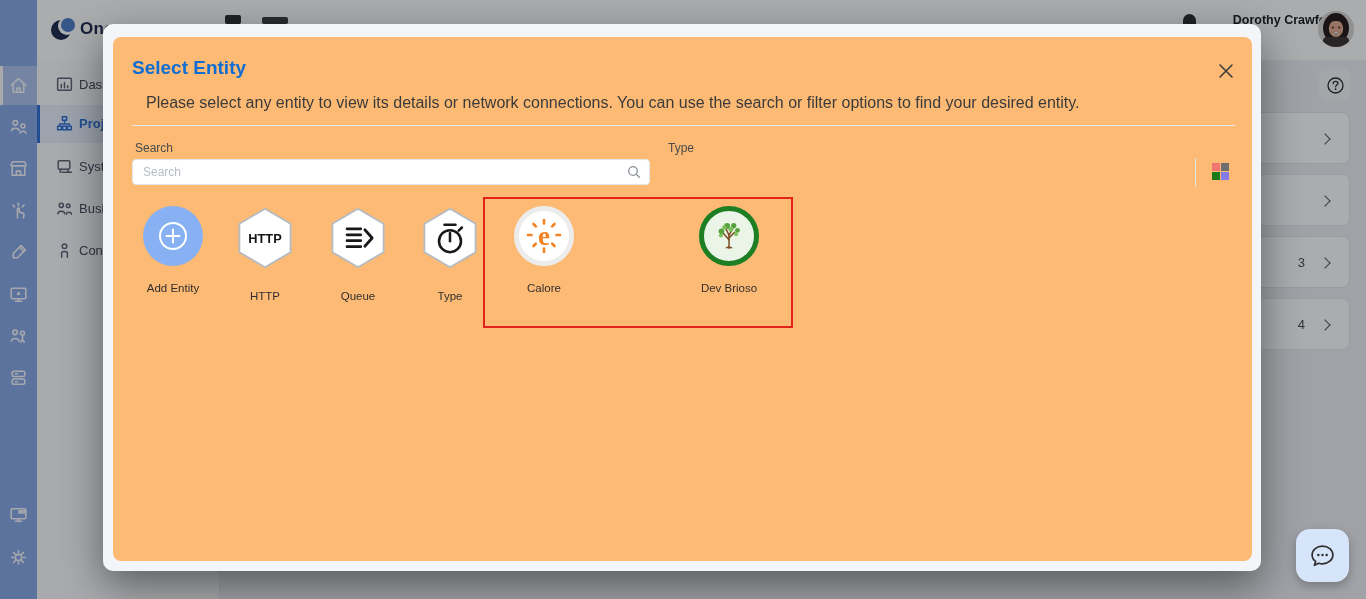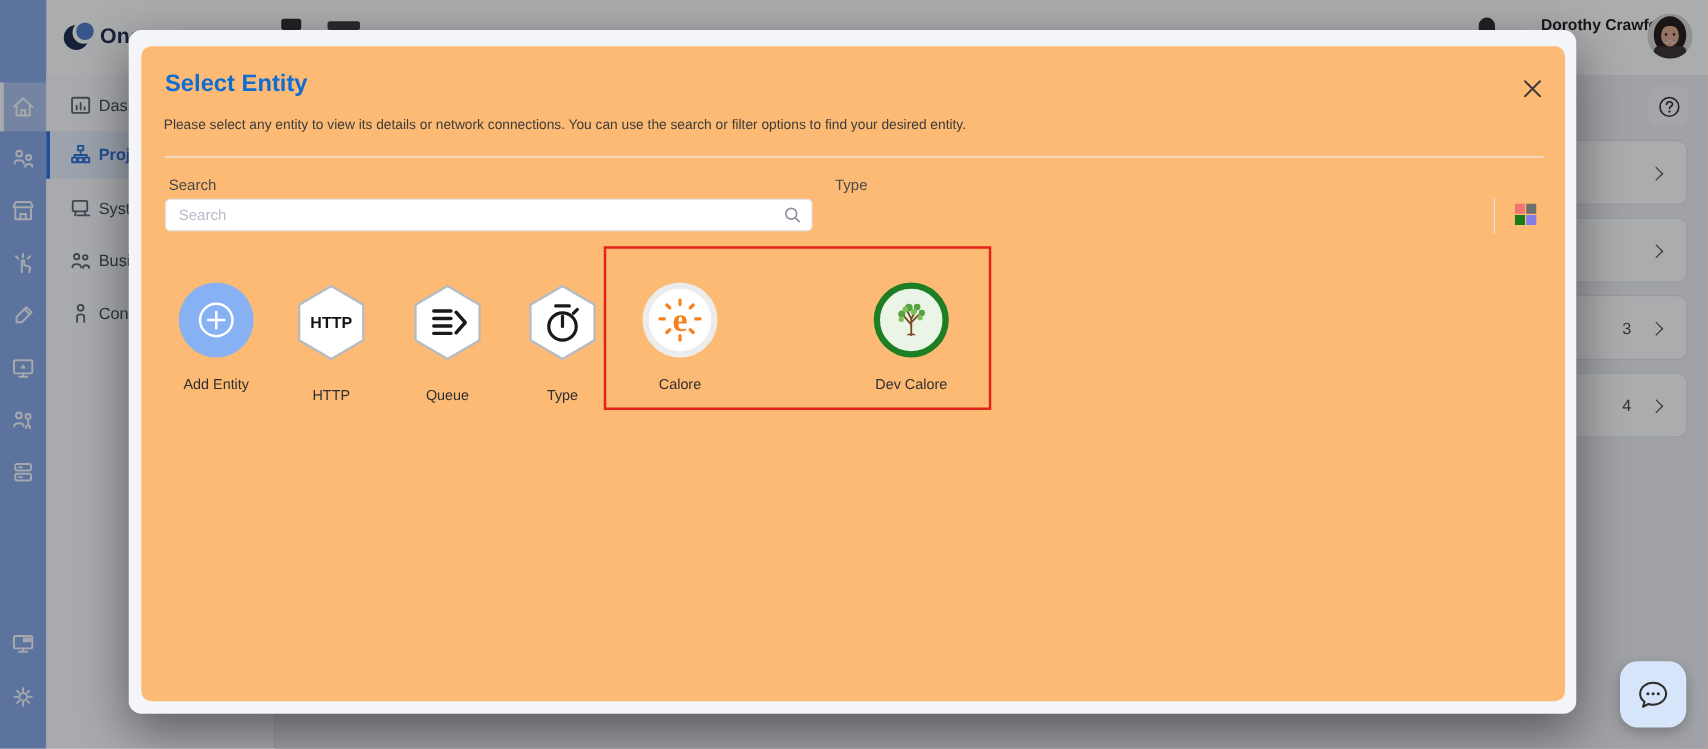--- a/index.html
+++ b/index.html
@@ -41,39 +41,39 @@
   .card .chev { position:absolute; right:20px; top:22px; width:8px; height:8px; border-top:1.6px solid #555; border-right:1.6px solid #555; transform:rotate(45deg); }
 
   
   .overlay { position:absolute; inset:0; background:rgba(10,12,18,.34); z-index:50; }
 
   
   .modal-outer { position:absolute; left:103px; top:24px; width:1158px; height:547px; background:#f3f5f9;
                  border-radius:10px; box-shadow:0 14px 40px rgba(0,0,0,.45); z-index:100; }
   .modal { position:absolute; left:10px; top:13px; width:1139px; height:524px; background:#fdba74; border-radius:8px; }
   .modal-title { position:absolute; left:19px; top:20px; font-size:19px; font-weight:700; color:#0e6dd3; }
-  .modal-desc { position:absolute; left:18px; top:57px; font-size:11px; color:#3b3b3b; }
+  .modal-desc { position:absolute; left:33px; top:57px; font-size:16px; color:#3b3b3b; }
   .modal-x { position:absolute; left:1103px; top:24px; width:20px; height:20px; color:#3a3a3a; cursor:pointer; }
   .hr { position:absolute; left:19px; top:88px; width:1103px; height:1px; background:#e9e9e9; }
 
   .f-label { position:absolute; top:104px; font-size:12px; color:#4a4a4a; }
   .search-wrap { position:absolute; left:19px; top:122px; width:518px; height:26px; }
   .search-wrap input { width:100%; height:100%; border:1px solid #e3e5e9; border-radius:4px; padding:0 30px 0 10px;
                        font-size:12px; color:#333; font-family:"Liberation Sans",sans-serif; outline:none; }
   .search-wrap input::placeholder { color:#b7bdc7; }
   .search-ic { position:absolute; right:9px; top:6px; width:14px; height:14px; color:#8a9099; }
   .select { position:absolute; left:553px; top:122px; width:517px; height:26px; border:1px solid #e3e5e9; border-radius:4px;
             font-size:12px; color:#9ba1ab; line-height:24px; padding-left:10px; background:#fff; cursor:pointer; }
   .select .chev-dn { position:absolute; right:12px; top:8px; width:12px; height:8px; color:#8a9099; }
   .vdiv { position:absolute; left:1082px; top:121px; width:1px; height:29px; background:#e2e4e8; }
   .grid-ic { position:absolute; left:1099px; top:126px; width:17px; height:19px; display:grid;
              grid-template-columns:8px 8px; grid-template-rows:8px 8px; gap:1px; cursor:pointer; }
   .grid-ic i { display:block; }
 
-  .entity { position:absolute; top:189px; width:84px; text-align:center; cursor:pointer; }
+  .entity { position:absolute; top:169px; width:84px; text-align:center; cursor:pointer; }
   .e-circle { width:60px; height:60px; border-radius:50%; margin:0 auto; display:flex; align-items:center; justify-content:center; }
   .e-add { background:#87b1f3; }
   .e-hex { width:60px; height:64px; margin:0 auto; }
   .e-label { display:block; margin-top:16px; font-size:11.5px; color:#2f2f2f; }
   .ring-gray  { border:5px solid #ececec; background:#ffffff; }
   .ring-red   { border:5px solid #bf2b21; background:#fdeeee; }
   .ring-green { border:5px solid #1e7e24; background:#eaf5e7; }
 
   .highlight-box { position:absolute; left:370px; top:160px; width:310px; height:131px;
                    border:2.5px solid #e2231a; pointer-events:none; }
@@ -380,21 +380,21 @@
                 <circle cx="27" cy="12" r="2.6"></circle>
             </g>
             <g fill="#7cc25a">
               <circle cx="13" cy="9" r="2.4"></circle>
                 <circle cx="20" cy="11" r="2.6"></circle>
                 <circle cx="25.5" cy="16" r="2.2"></circle>
                 <circle cx="9.5" cy="17.5" r="2.2"></circle>
             </g>
           </svg>
         </div>
-        <span class="e-label">Dev Calore</span>
+        <span class="e-label">Dev Brioso</span>
       </div>
 
       <div class="highlight-box"></div>
 
     </div>
   </div>
 
   <div class="chat-fab">
     <svg width="27" height="27" viewBox="0 0 26 26">
       <path d="M13,4 C7.5,4 3,7.8 3,12.5 C3,15 4.3,17.2 6.4,18.7 L5.2,22.5 L9.4,20.4 C10.5,20.8 11.7,21 13,21 C18.5,21 23,17.2 23,12.5 C23,7.8 18.5,4 13,4 Z" fill="none" stroke="#2f2f2f" stroke-width="1.6" stroke-linejoin="round"></path>

